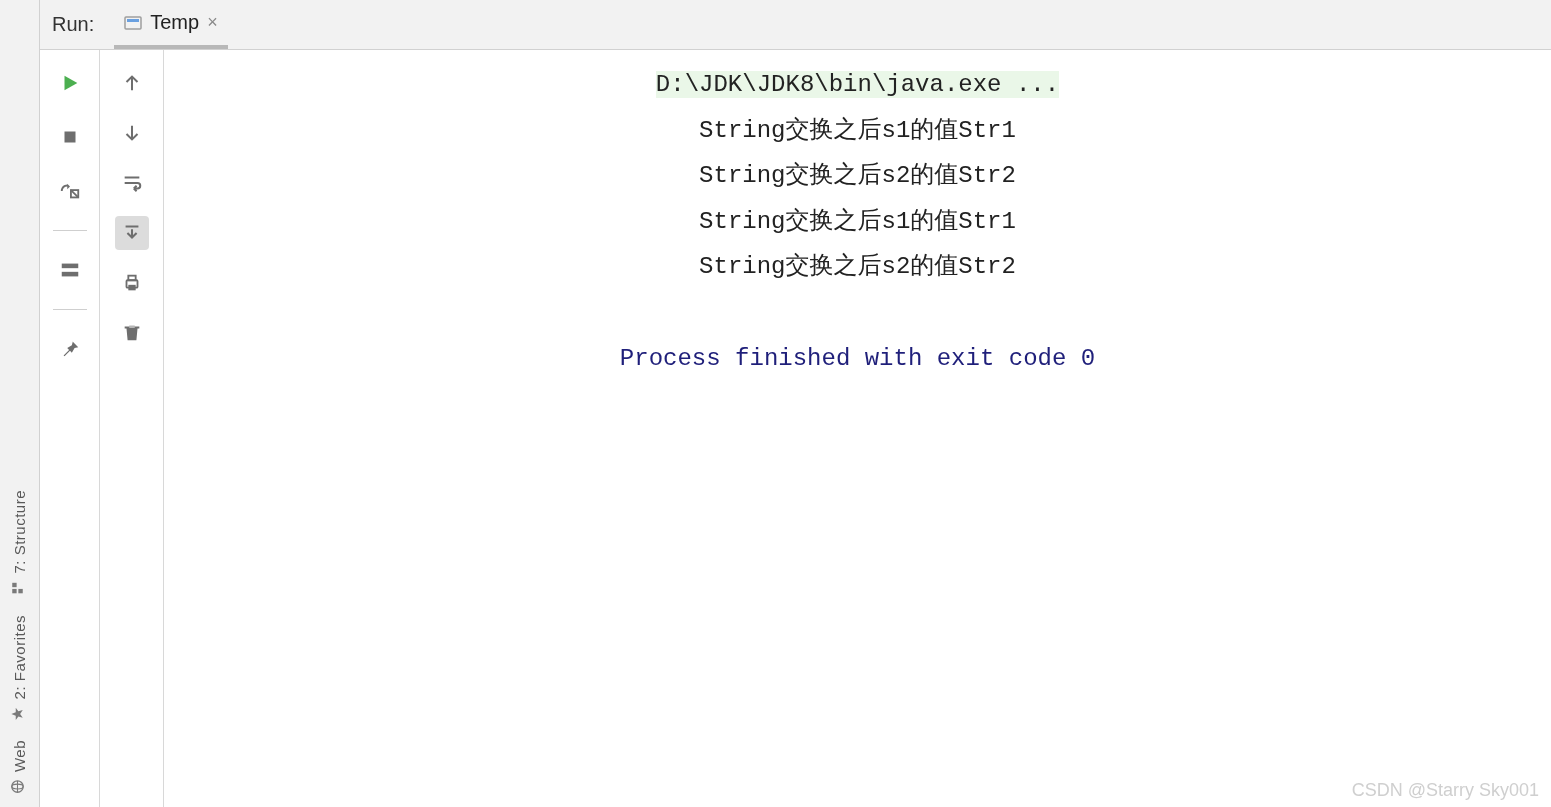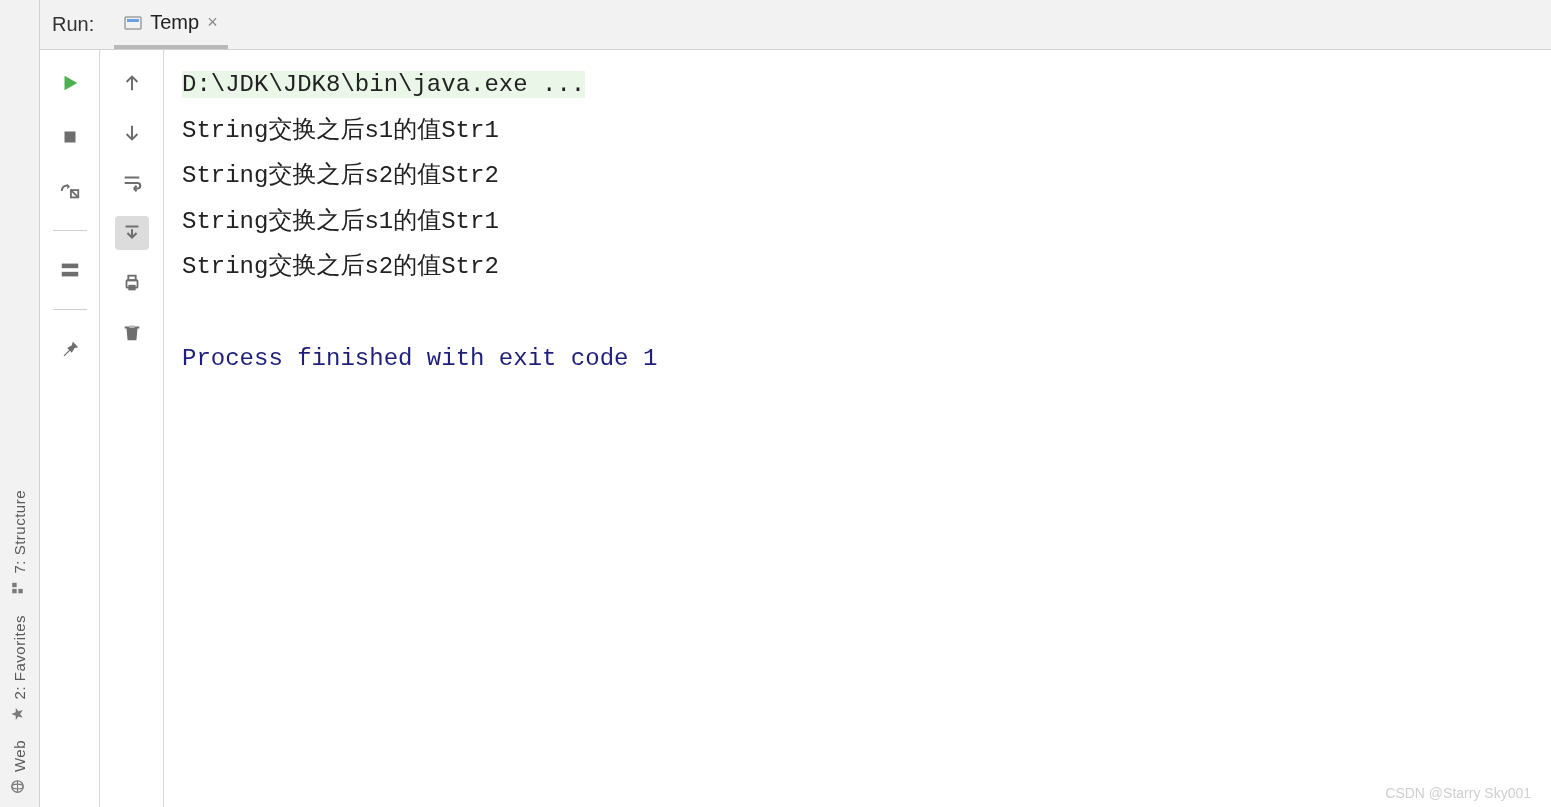--- a/index.html
+++ b/index.html
@@ -2,37 +2,37 @@
 <html><head>
   <meta charset="utf-8">
   <style>
     * { box-sizing: border-box; margin: 0; padding: 0; }
     html, body { width: 1551px; height: 807px; font-family: "Segoe UI", Arial, sans-serif; background: #fff; overflow: hidden; }
     .root { display: flex; height: 100%; }
     .left-rail { width: 40px; background: #f2f2f2; border-right: 1px solid #d1d1d1; display: flex; flex-direction: column; align-items: center; padding-top: 8px; gap: 18px; }
     .left-rail .vtab { writing-mode: vertical-rl; transform: rotate(180deg); font-size: 15px; color: #595959; display: flex; align-items: center; gap: 6px; letter-spacing: 0.5px; cursor: pointer; }
     .left-rail .vtab .vtab-icon { writing-mode: horizontal-tb; transform: rotate(90deg); font-size: 15px; color: #7a7a7a; }
     .spacer-v { flex: 1; }
-    .main-area { flex: 1; display: flex; flex-direction: column; }
+    .main-area { flex: 1; display: flex; flex-direction: column; text-align: center; }
     .top-bar { height: 50px; background: #f2f2f2; border-bottom: 1px solid #d1d1d1; display: flex; align-items: center; padding: 0 12px; gap: 14px; }
     .top-bar .run-label { font-size: 20px; color: #333; margin-right: 6px; }
     .tab { display: flex; align-items: center; gap: 8px; height: 100%; border-bottom: 4px solid #b8b8b8; padding: 12px 10px; font-size: 20px; color: #222; }
     .tab .tab-icon { width: 18px; height: 18px; }
     .tab .tab-close { color: #8a8a8a; font-size: 18px; cursor: pointer; }
     .body-area { flex: 1; display: flex; position: relative; }
     .gutter-1 { width: 60px; border-right: 1px solid #d8d8d8; display: flex; flex-direction: column; align-items: center; padding-top: 16px; gap: 20px; }
     .gutter-2 { width: 64px; border-right: 1px solid #d8d8d8; display: flex; flex-direction: column; align-items: center; padding-top: 16px; gap: 16px; }
     .gbtn { width: 34px; height: 34px; display: flex; align-items: center; justify-content: center; color: #6e6e6e; border-radius: 4px; cursor: pointer; }
     .gbtn svg { width: 22px; height: 22px; }
     .gbtn.active { background: #dcdcdc; }
     .gsep { width: 34px; height: 1px; background: #cfcfcf; margin: 2px 0; }
     .console { flex: 1; padding: 12px 18px 0 18px; font-family: "Consolas", "Courier New", monospace; font-size: 24px; line-height: 1.9; color: #222; white-space: pre; overflow: hidden; }
     .console .cmd { background: #eaf7e8; display: inline; margin-top: 40px; }
     .console .exit { color: #1f1f7a; }
-    .watermark { position: absolute; right: 20px; bottom: 6px; color: #cfcfcf; font-size: 14px; font-family: Arial, sans-serif; pointer-events: none; }
+    .watermark { position: absolute; right: 12px; bottom: 6px; color: #cfcfcf; font-size: 18px; font-family: Arial, sans-serif; pointer-events: none; }
     .play-green { color: #4caf50; }
   </style>
 </head>
 <body>
 
 <div class="root">
   <div class="left-rail">
     <div class="spacer-v"></div>
     <div class="vtab">
       <span class="vtab-icon">
@@ -147,19 +147,19 @@
             </svg>
         </div>
       </div>
 
       <div class="console"><span class="cmd">D:\JDK\JDK8\bin\java.exe ...</span>
 <span>String交换之后s1的值Str1</span>
 <span>String交换之后s2的值Str2</span>
 <span>String交换之后s1的值Str1</span>
 <span>String交换之后s2的值Str2</span>
 
-<span class="exit">Process finished with exit code 1</span>
+<span class="exit">Process finished with exit code 0</span>
 </div>
 
       <div class="watermark">CSDN @Starry Sky001</div>
     </div>
   </div>
 </div>
 
 </body></html>

